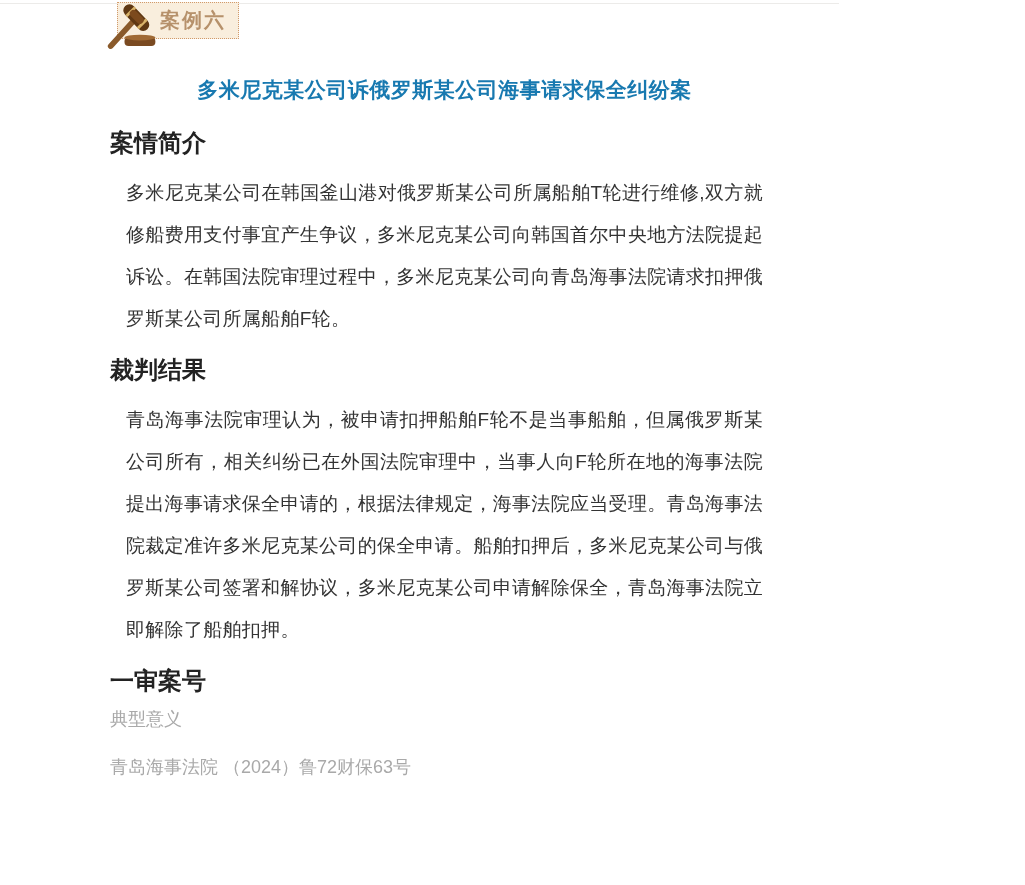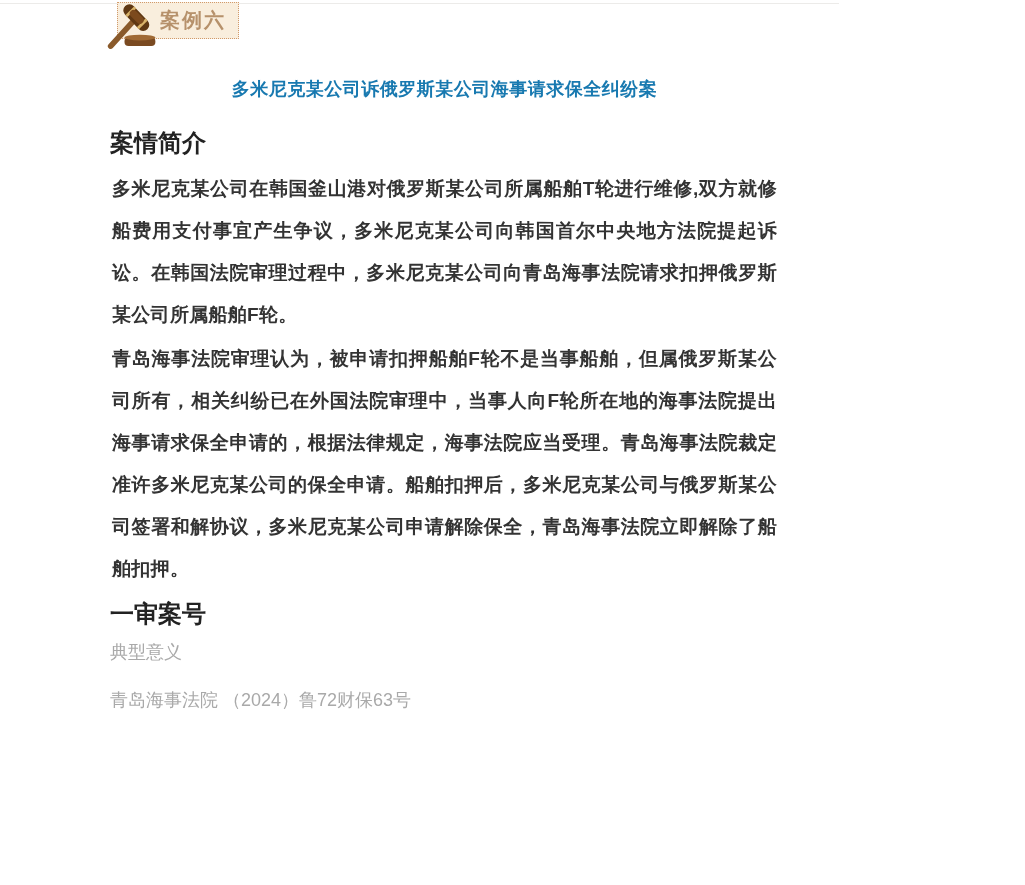--- a/index.html
+++ b/index.html
@@ -50,42 +50,41 @@
     height: 52px;
     pointer-events: none;
   }
   
   .content {
     padding: 0 60px 0 110px;
   }
   .title {
     margin: 76px 0 26px;
     text-align: center;
-    font-size: 18px;
+    font-size: 21px;
     font-weight: bold;
     color: #1879b0;
     line-height: 27px;
     letter-spacing: 0.5px;
   }
   h2.section-heading {
     margin: 10px 0 12px;
     font-size: 24px;
     font-weight: bold;
     color: #222222;
     line-height: 27px;
   }
   p.body-text {
-    margin: 2px;
+    margin: 16px;
     font-size: 19px;
     color: #333333;
     line-height: 42px;
     text-align: justify;
     text-justify: inter-ideograph;
     letter-spacing: 0.3px;
-    font-weight: bold;
   }
   .footer { margin-top: 2px; }
   .footer p {
     margin: 0 0 22px;
     font-size: 18px;
     line-height: 26px;
     color: #a9a9a9;
   }
 </style>
 </head>
@@ -113,20 +112,21 @@
     </span>
     <span class="badge-label">案例六</span>
   </div>
 
   <div class="content">
     <h1 class="title">多米尼克某公司诉俄罗斯某公司海事请求保全纠纷案</h1>
 
     <h2 class="section-heading">案情简介</h2>
     <p class="body-text">多米尼克某公司在韩国釜山港对俄罗斯某公司所属船舶T轮进行维修,双方就修船费用支付事宜产生争议，多米尼克某公司向韩国首尔中央地方法院提起诉讼。在韩国法院审理过程中，多米尼克某公司向青岛海事法院请求扣押俄罗斯某公司所属船舶F轮。</p>
 
+    <h2 class="section-heading">裁判结果</h2>
     <p class="body-text">青岛海事法院审理认为，被申请扣押船舶F轮不是当事船舶，但属俄罗斯某公司所有，相关纠纷已在外国法院审理中，当事人向F轮所在地的海事法院提出海事请求保全申请的，根据法律规定，海事法院应当受理。青岛海事法院裁定准许多米尼克某公司的保全申请。船舶扣押后，多米尼克某公司与俄罗斯某公司签署和解协议，多米尼克某公司申请解除保全，青岛海事法院立即解除了船舶扣押。</p>
 
     <h2 class="section-heading">一审案号</h2>
 
     <div class="footer">
       <p>典型意义</p>
       <p>青岛海事法院 （2024）鲁72财保63号</p>
     </div>
   </div>
 </div>

